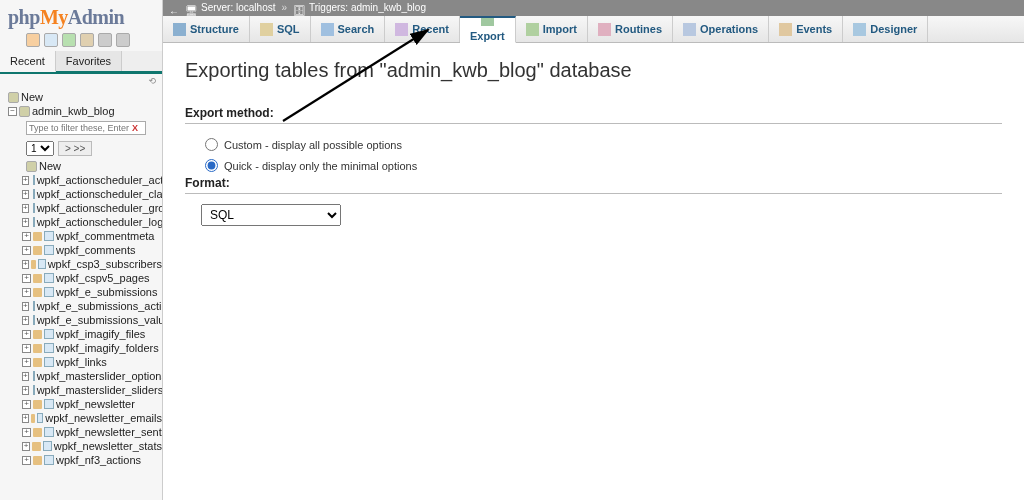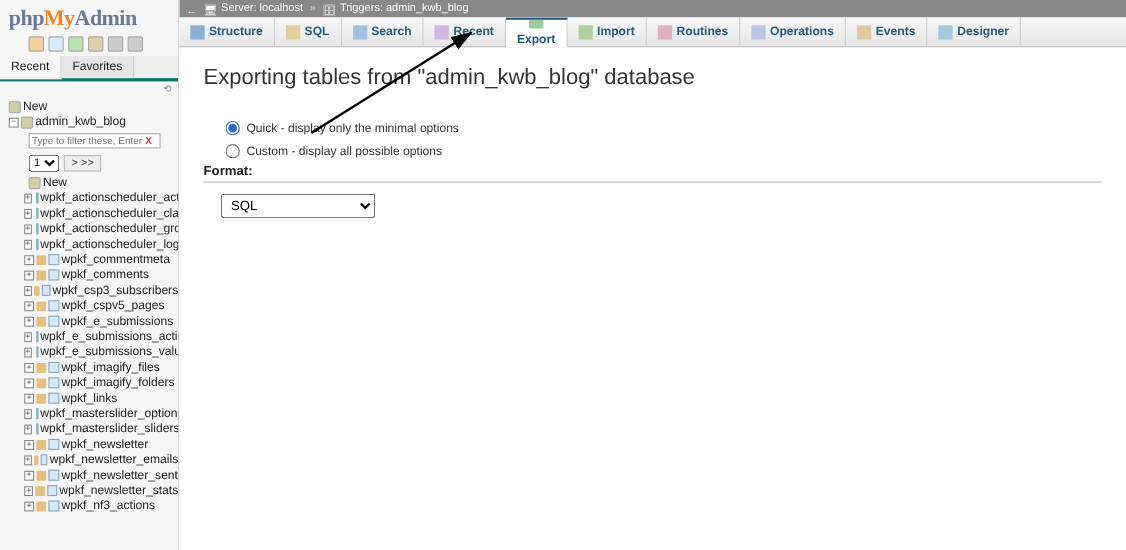--- a/index.html
+++ b/index.html
@@ -302,27 +302,28 @@
       </div>
     <div class="main-tab">
         <span class="tab-icon ti-designer"></span>
         <span>Designer</span>
       </div>
   </div>
 
   <div class="content">
     <h2>Exporting tables from "admin_kwb_blog" database</h2>
 
+    <div class="section-label">Export method:</div>
+    <label class="radio-row">
+      <input type="radio" name="exp" style="">
+      <span>Custom - display all possible options</span>
+    </label>
     <label class="radio-row">
       <input type="radio" name="exp" checked="" style="">
       <span>Quick - display only the minimal options</span>
-    </label>
-    <label class="radio-row">
-      <input type="radio" name="exp" style="">
-      <span>Custom - display all possible options</span>
     </label>
 
     <div class="format-block">
       <div class="section-label">Format:</div>
       <div class="format-select">
         <select>
           <option>SQL</option>
         </select>
       </div>
     </div>

